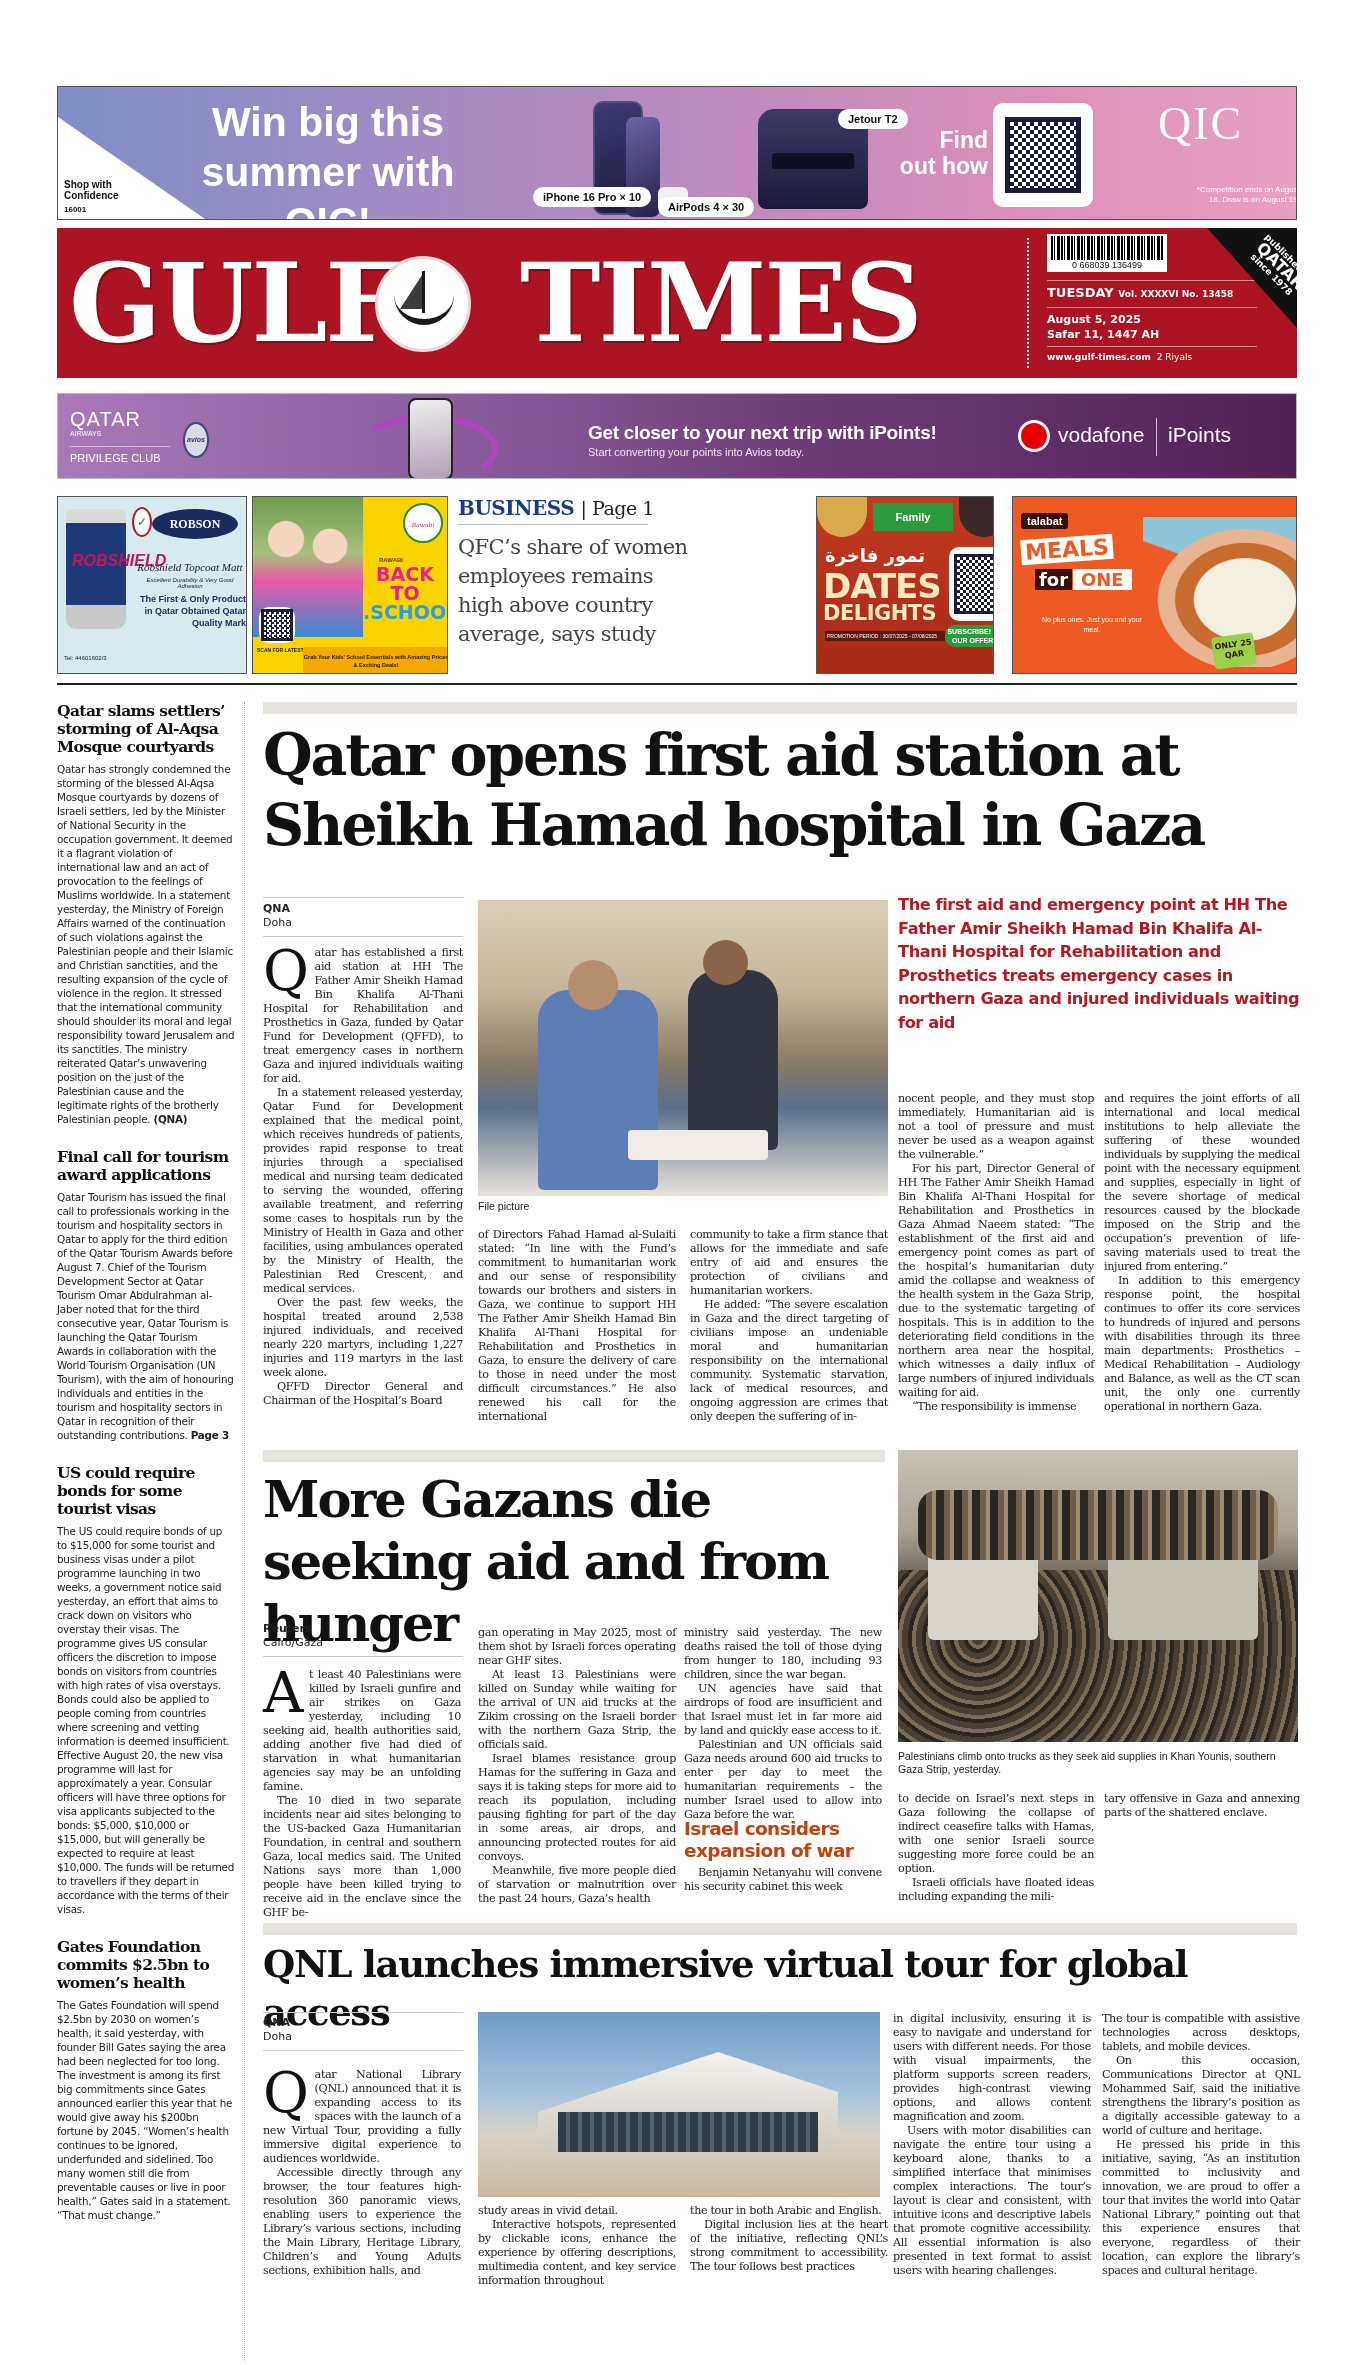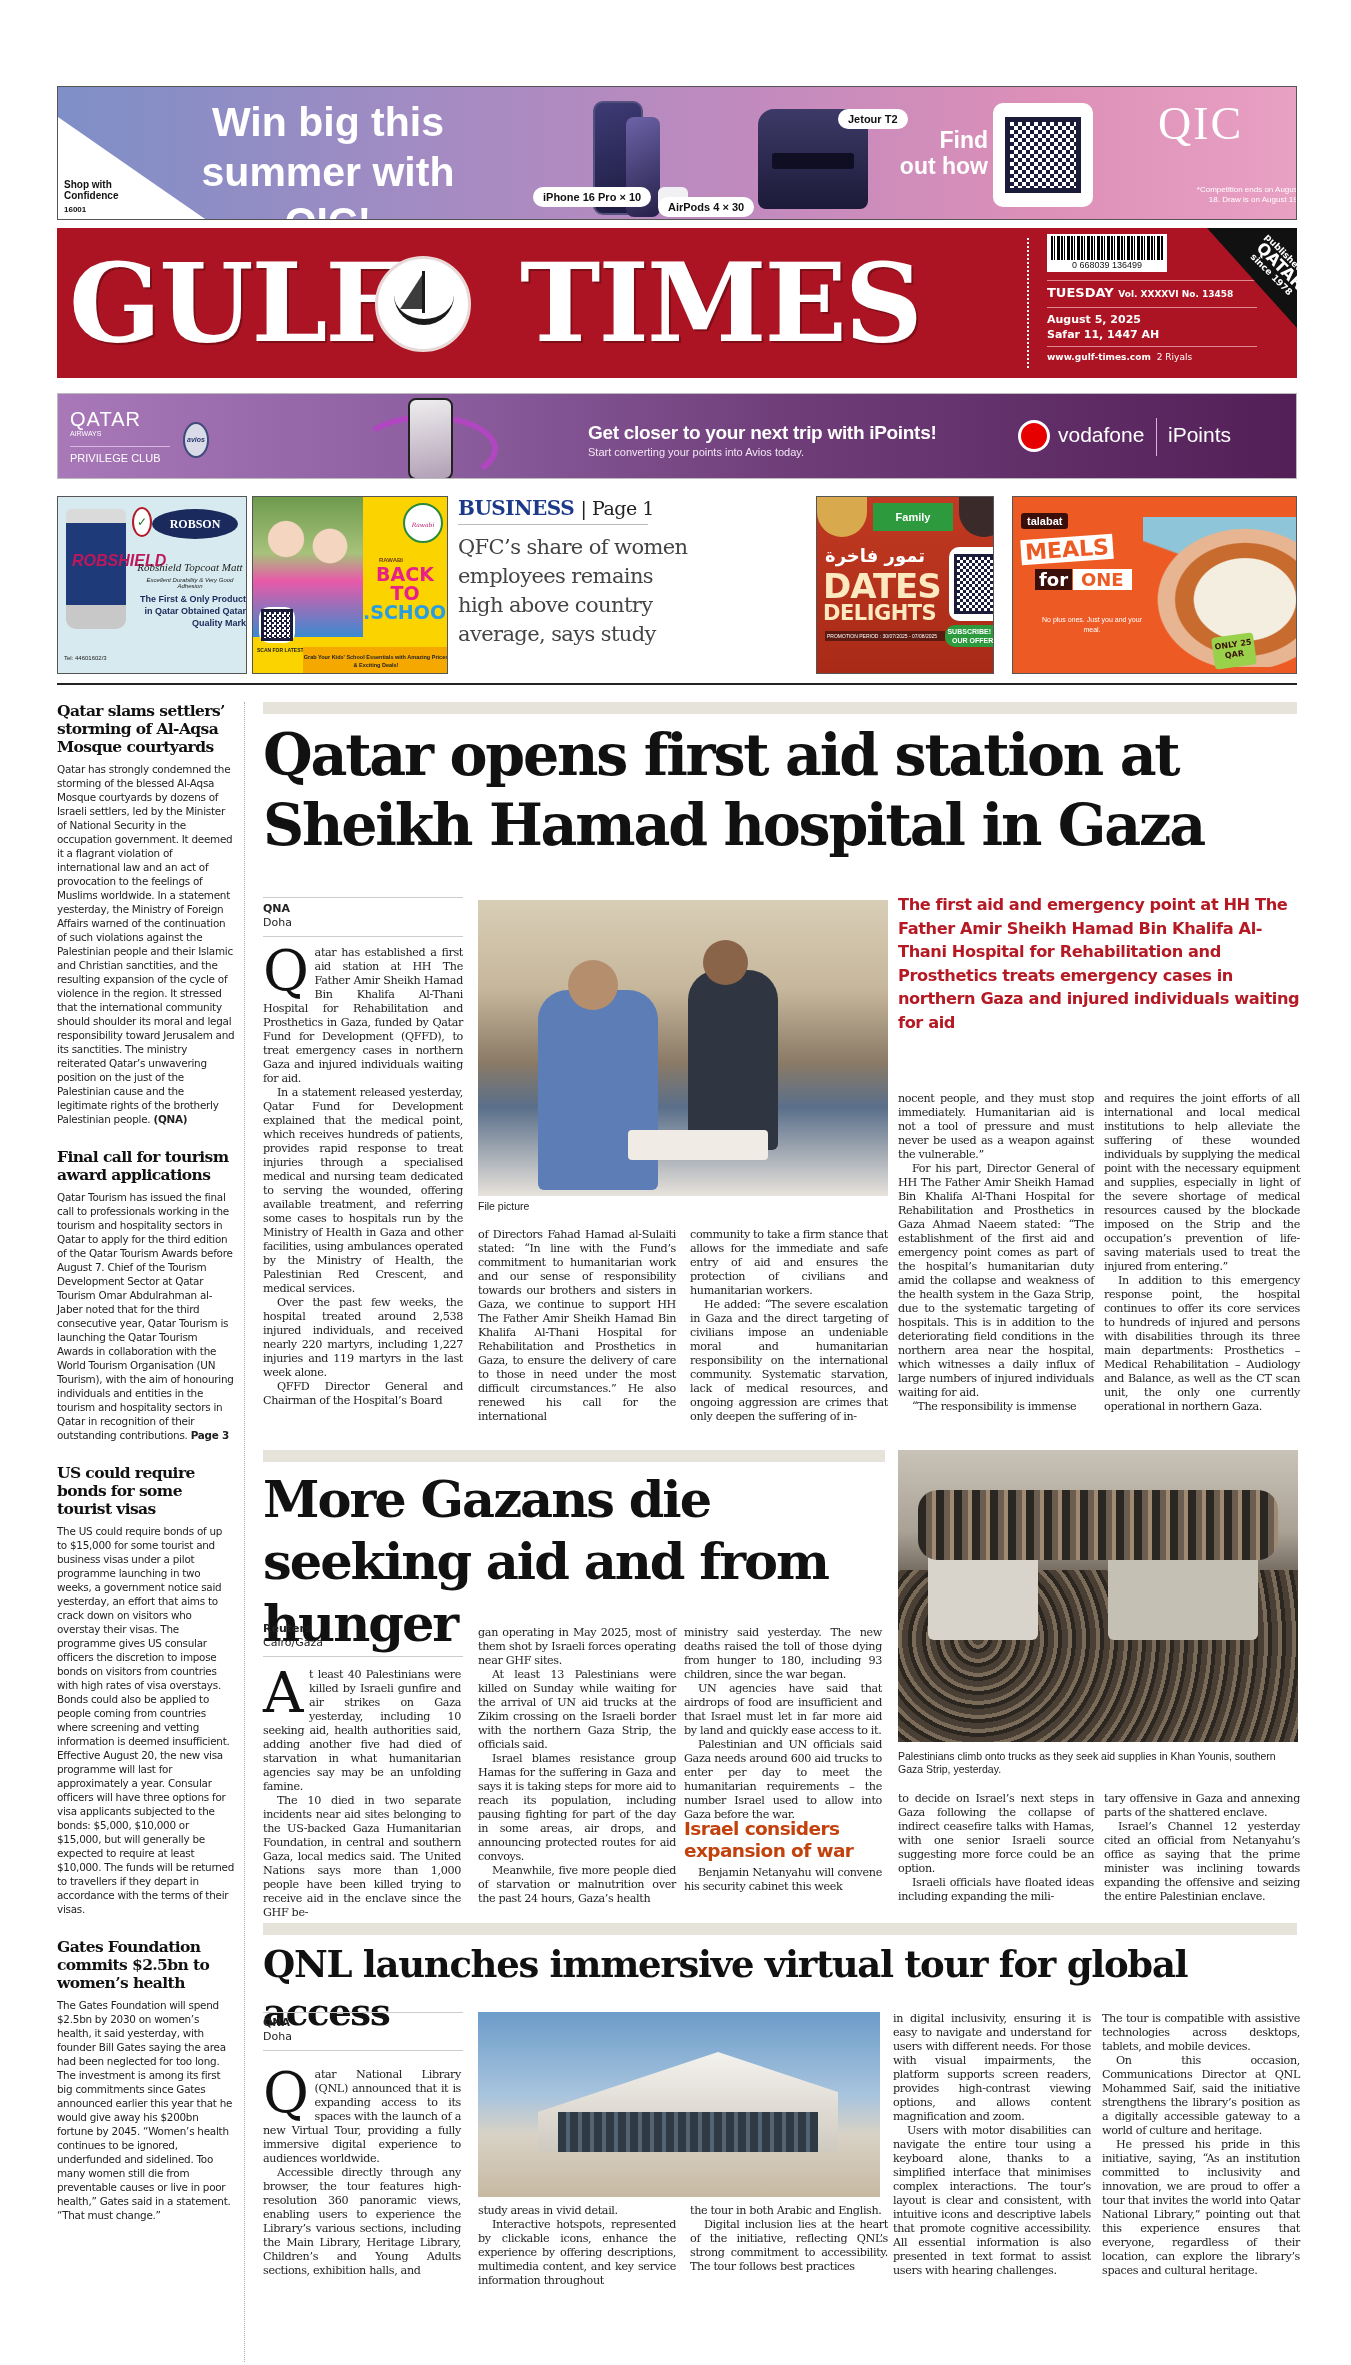--- a/index.html
+++ b/index.html
@@ -363,21 +363,20 @@
   <div class="fig" style="left:20px;top:40px;width:360px;height:70px;border-radius:20px;background:repeating-linear-gradient(90deg,#2a2622 0 8px,#6b5e50 8px 14px,#a08a72 14px 18px)"></div>
 </div>
 <div class="caption" style="left:898px;top:1750px;width:400px">Palestinians climb onto trucks as they seek aid supplies in Khan Younis, southern Gaza Strip, yesterday.</div>
 
 <div class="col" style="left:898px;top:1792px;width:196px">
   <p class="noindent">to decide on Israel’s next steps in Gaza following the collapse of indirect ceasefire talks with Hamas, with one senior Israeli source suggesting more force could be an option.</p>
   <p>Israeli officials have floated ideas including expanding the mili-</p>
 </div>
 <div class="col" style="left:1104px;top:1792px;width:196px">
   <p class="noindent">tary offensive in Gaza and annexing parts of the shattered enclave.</p>
-  <p>Israel’s Channel 12 yesterday cited an official from Netanyahu’s office as saying that the prime minister was inclining towards expanding the offensive and seizing the entire Palestinian enclave.</p>
 </div>
 
 <div class="bar" style="top:1923px"></div>
 <h2 id="headline3" class="abs">QNL launches immersive virtual tour for global access</h2>
 
 <div class="byline-rule" style="left:263px;top:2012px;width:200px"></div>
 <div class="byline" style="left:263px;top:2016px"><b>QNA</b><span>Doha</span></div>
 <div class="byline-rule" style="left:263px;top:2050px;width:200px"></div>
 
 <div class="col" style="left:263px;top:2068px;width:198px">

